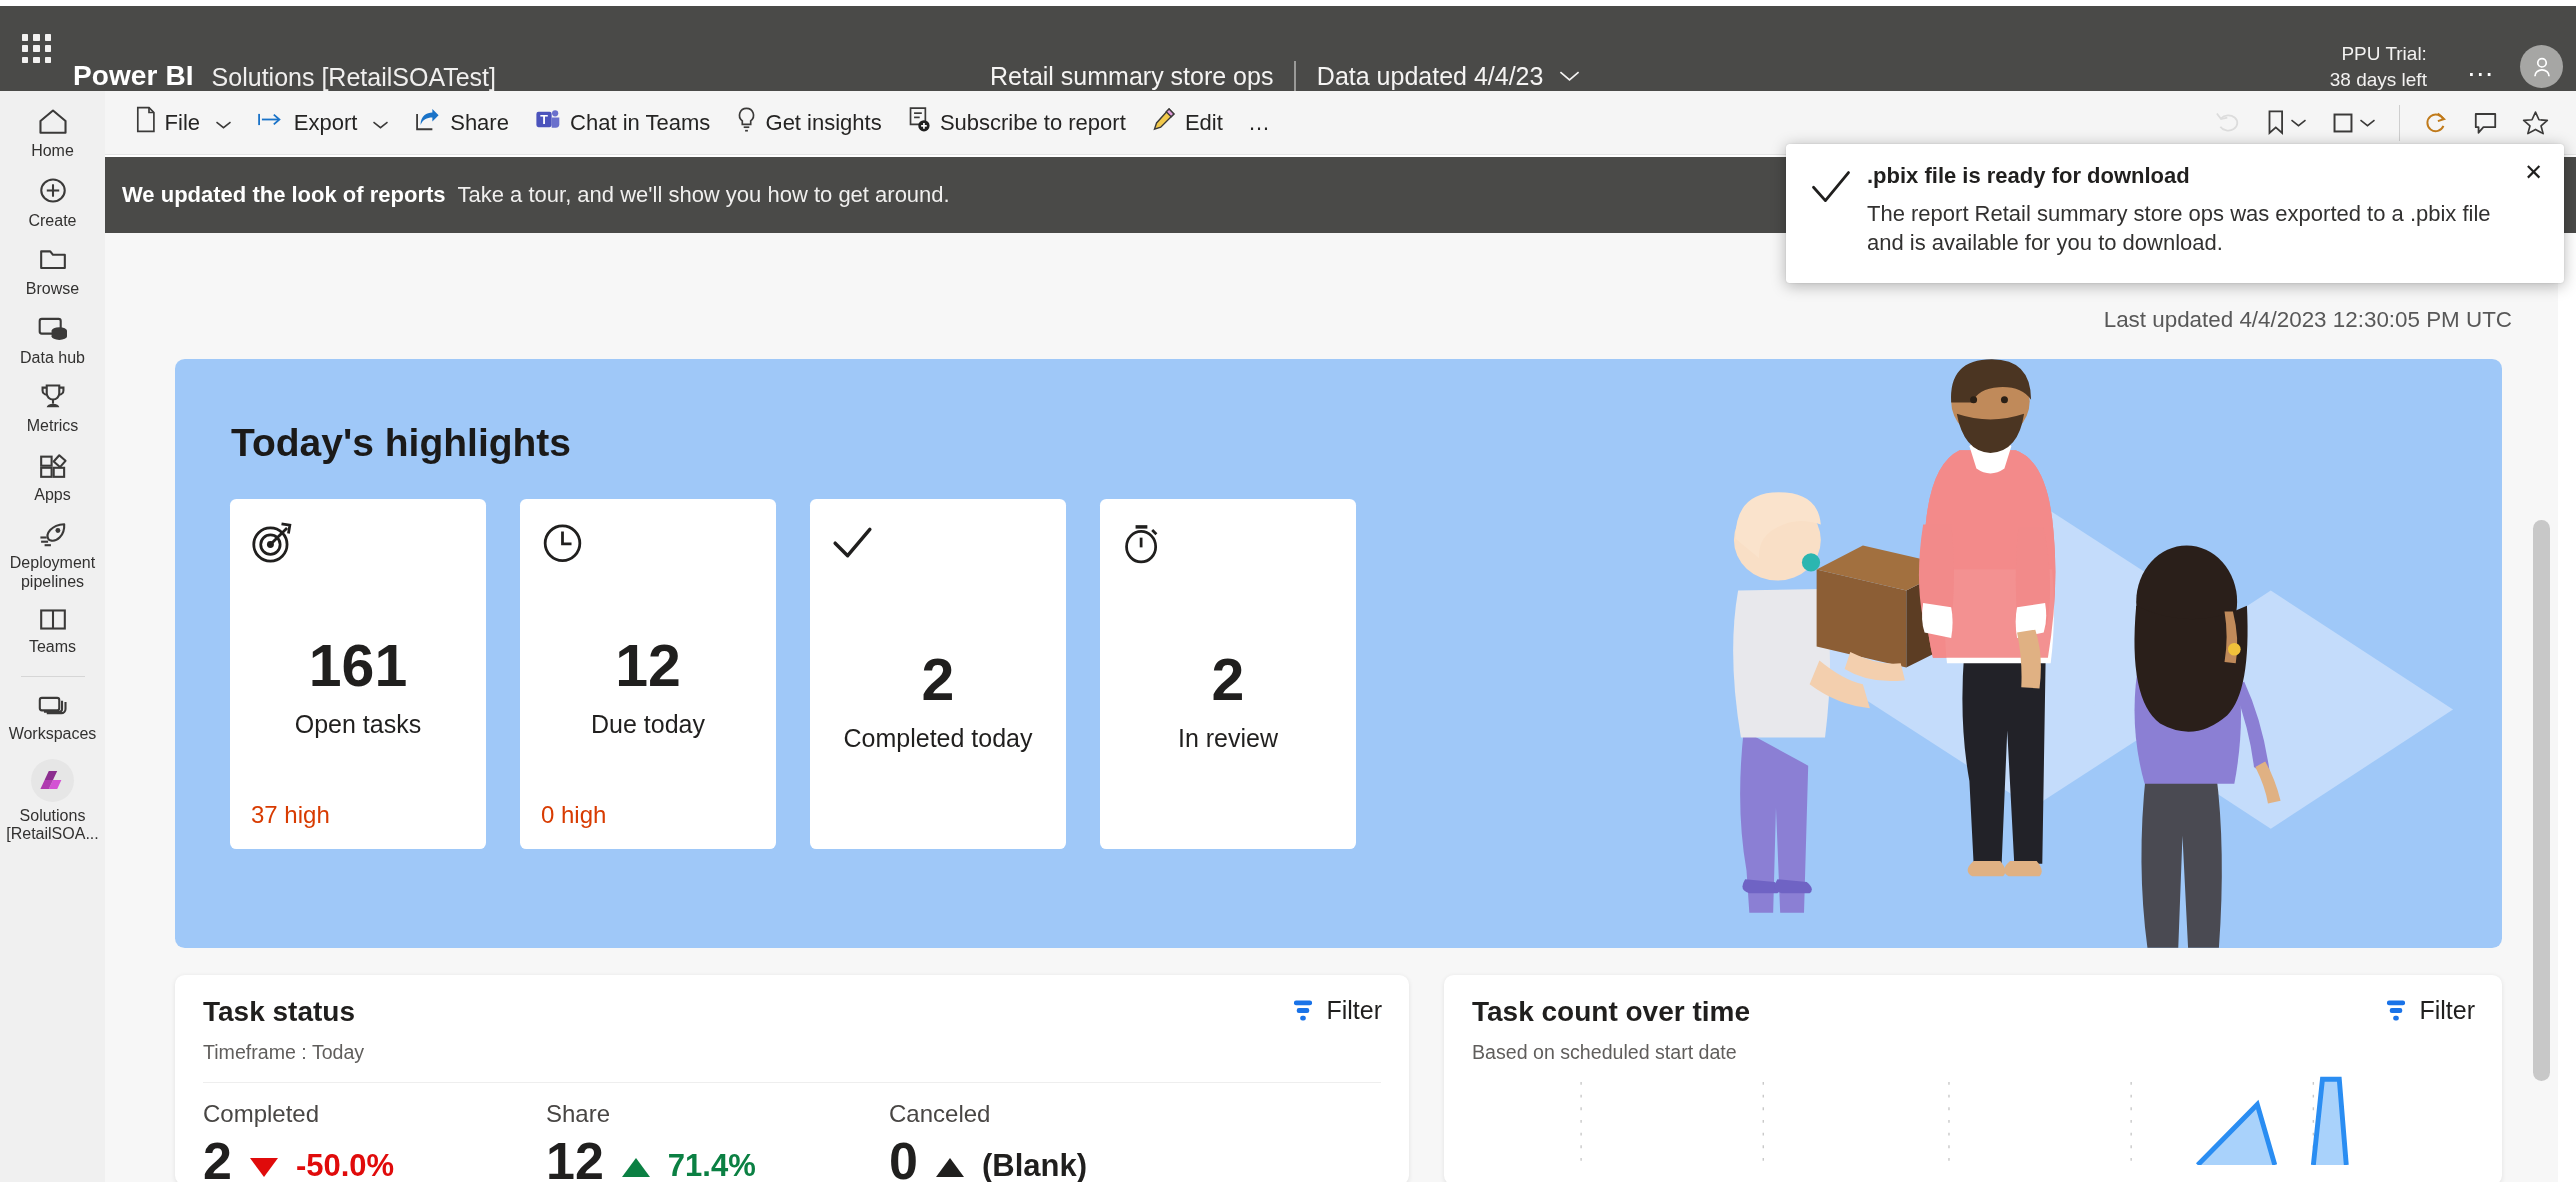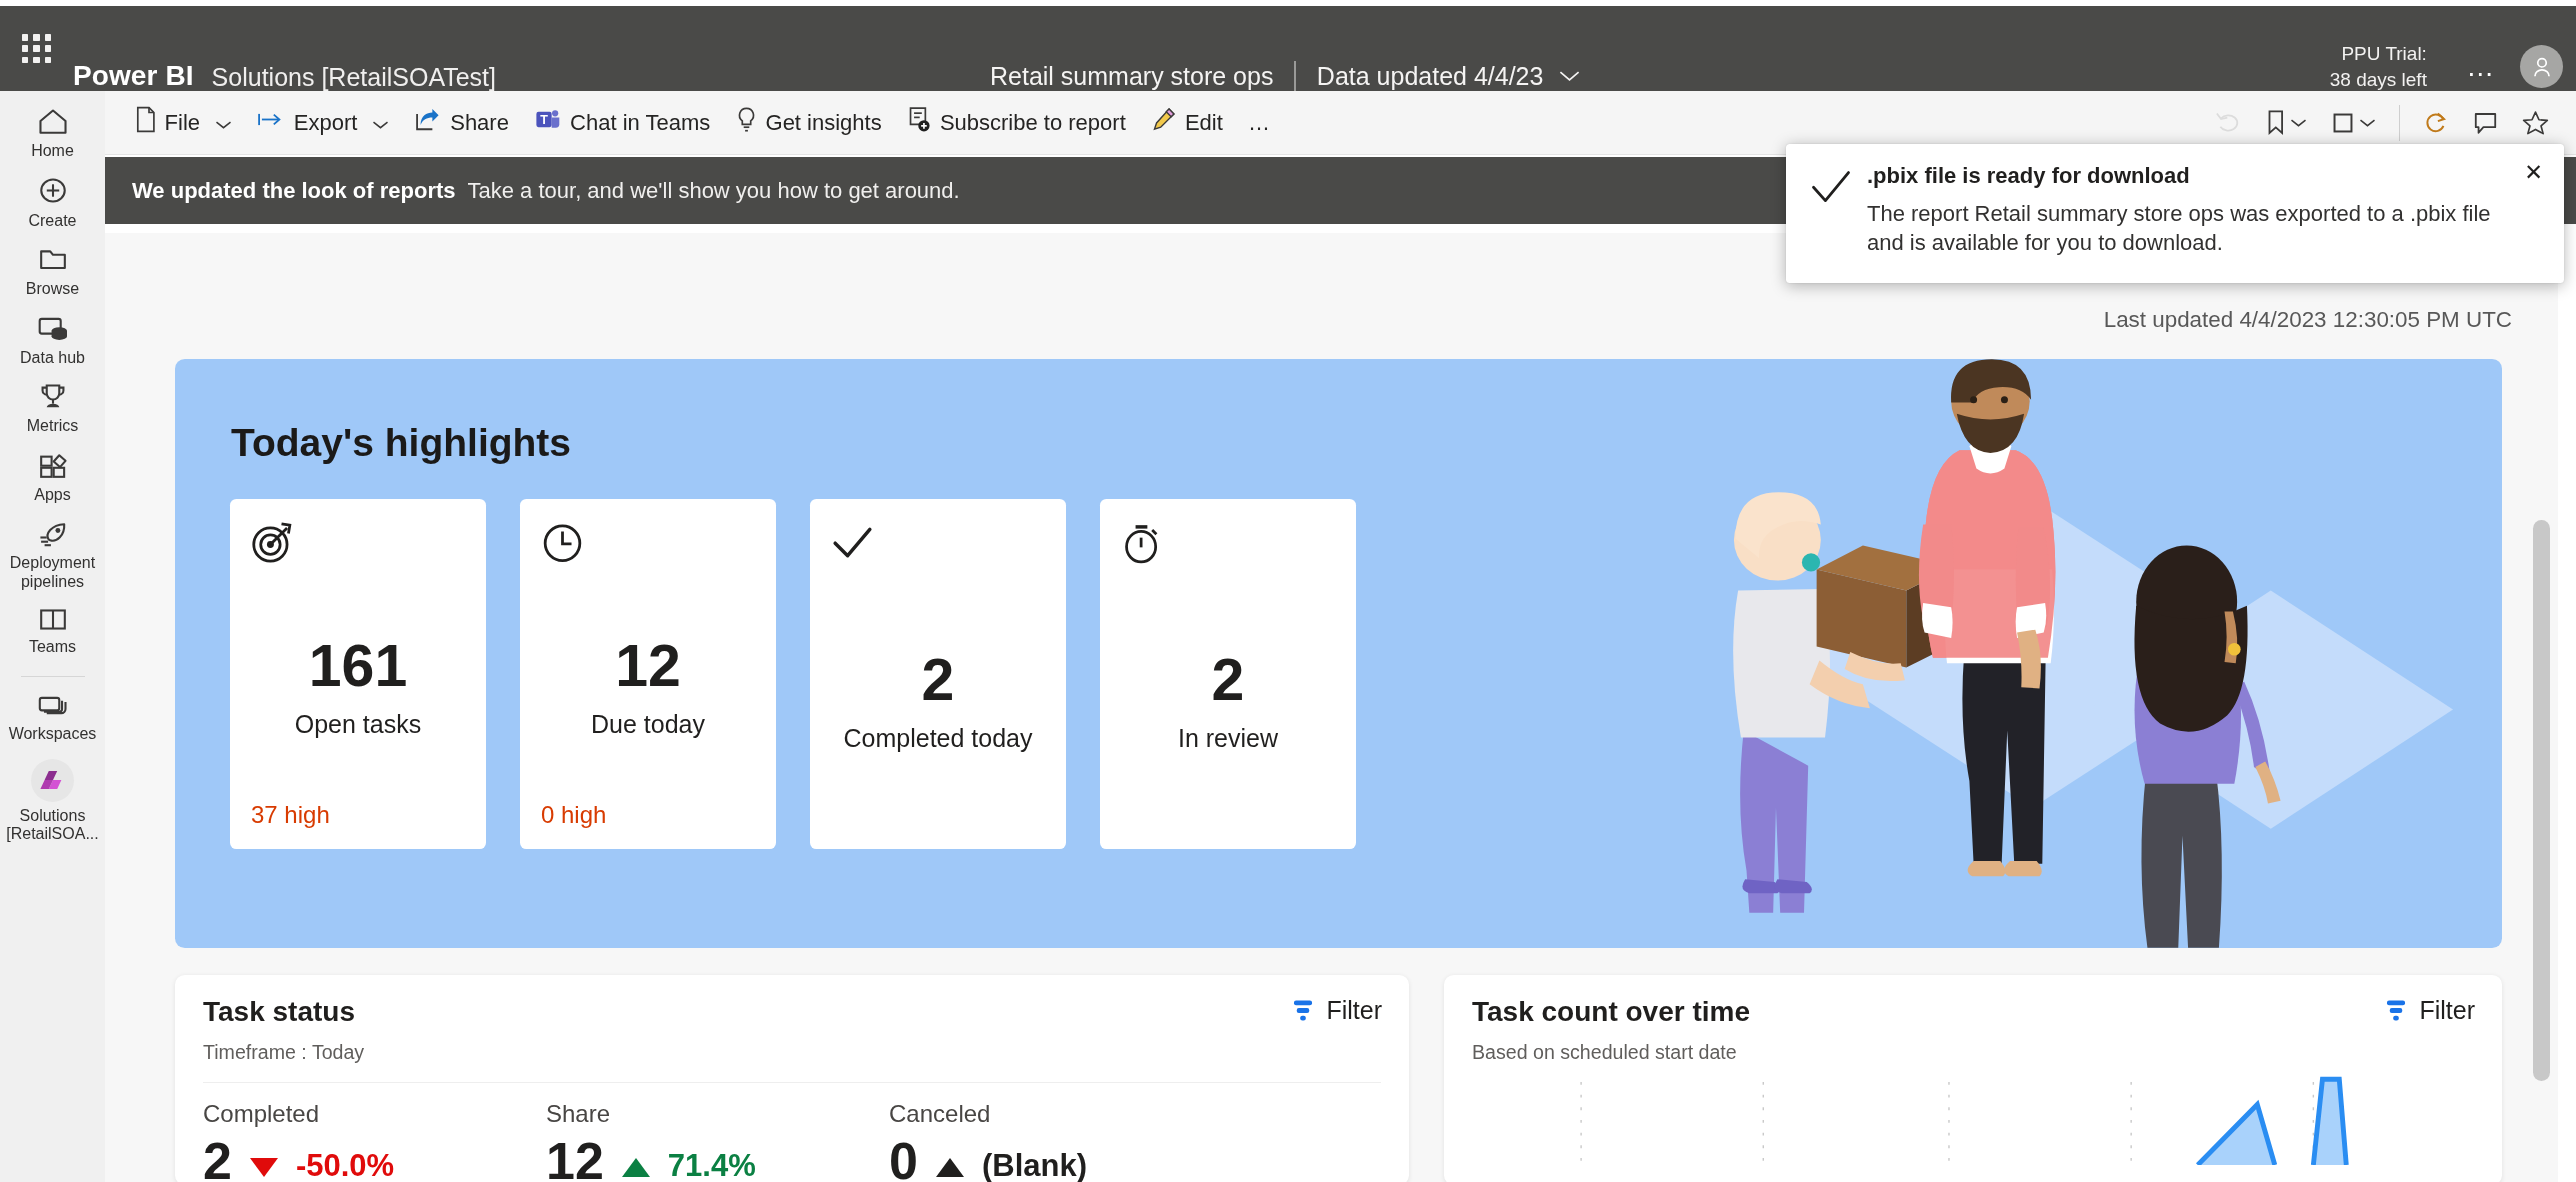--- a/index.html
+++ b/index.html
@@ -67,22 +67,22 @@
     display: flex; align-items: center; gap: 9px; height: 100%;
     padding: 0 12.6px; cursor: pointer; color: #252423; font-size: 22px; white-space: nowrap;
   }
   .cmd .cchev { margin-left: 5.6px; }
   .cmd-right { position: absolute; right: 15.4px; display: flex; align-items: center; height: 100%; }
   .cmd-ic { padding: 0 12px; cursor: pointer; display: flex; align-items: center; gap: 4.2px; }
   .cmd-divider { width: 1.4px; height: 36px; background: #cfcfcf; margin: 0 11.2px; }
 
   
   .banner {
-    position: absolute; top: 157px; left: 105px; width: 2471px; height: 67px;
-    background: #4a4a48; display: flex; align-items: center; padding: 0 27px;
+    position: absolute; top: 157px; left: 105px; width: 2471px; height: 76px;
+    background: #4a4a48; display: flex; align-items: center; padding: 0 17px;
   }
   .banner b { color: #ffffff; font-size: 22px; font-weight: 700; }
   .banner span.t { color: #f0efee; font-size: 22px; margin-left: 12px; }
   .banner .close { position: absolute; right: 24px; color: #ffffff; font-size: 24px; cursor: pointer; }
 
   
   .toast {
     position: absolute; top: 144px; left: 1786px; width: 778px; height: 139px;
     background: #ffffff; border-radius: 3.5px;
     box-shadow: 0 2.1px 15.4px rgba(0,0,0,.28), 0 0 1.4px rgba(0,0,0,.18);

